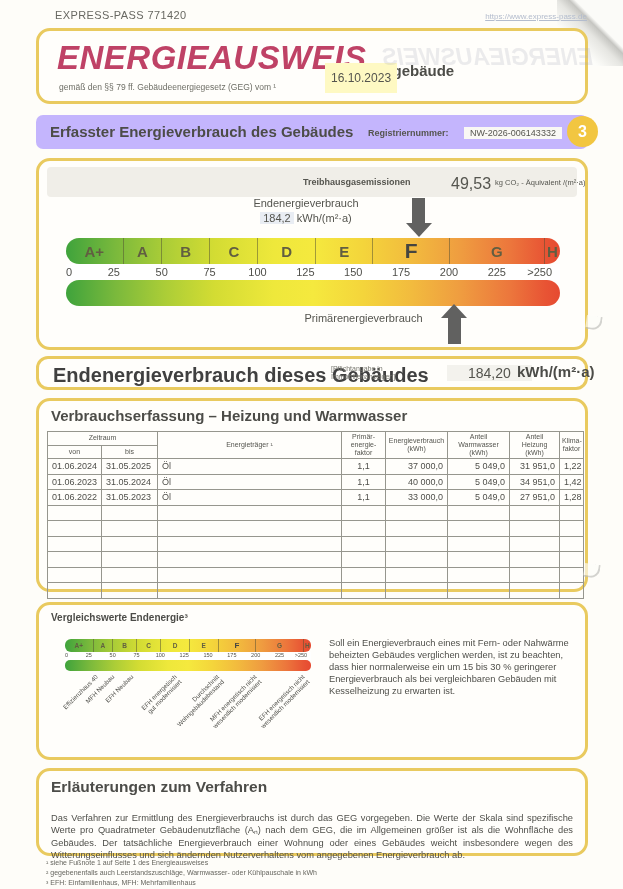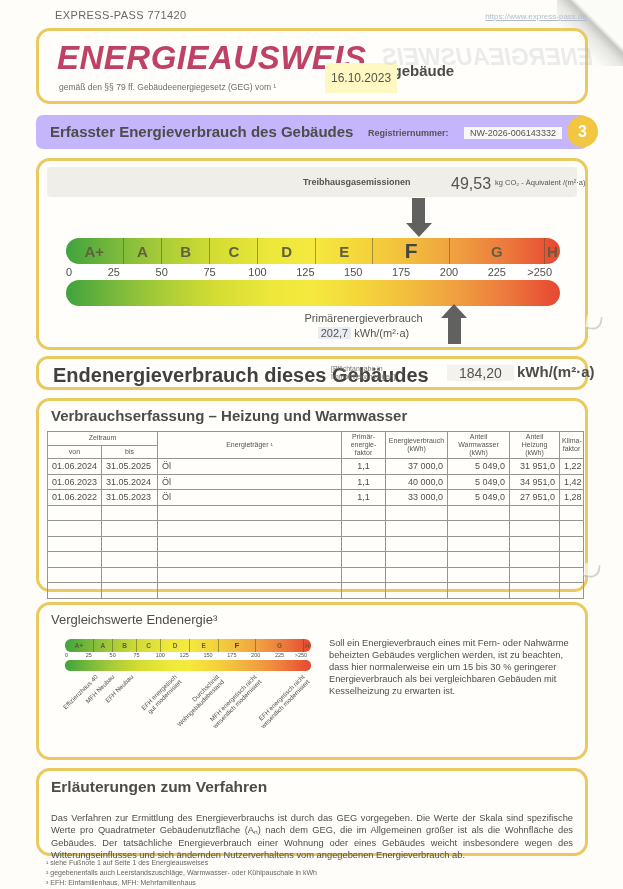--- a/index.html
+++ b/index.html
@@ -51,32 +51,32 @@
   .arrow-down .head{position:absolute;left:0;top:25px;width:0;height:0;
       border-left:13px solid transparent;border-right:13px solid transparent;border-top:14px solid #616160;}
   .arrow-up{position:absolute;top:66px;width:26px;height:40px;transform:translateX(-50%);}
   .arrow-up .head{position:absolute;left:0;top:0;width:0;height:0;
       border-left:13px solid transparent;border-right:13px solid transparent;border-bottom:14px solid #616160;}
   .arrow-up .shaft{position:absolute;left:6.5px;top:13px;width:13px;height:27px;background:#616160;}
   .end-band{left:36px;top:356px;width:546px;height:28px;border-radius:12px;}
   .end-band .t{position:absolute;left:14px;top:5px;font-size:20px;font-weight:bold;color:#404040;}
   .end-band .note{position:absolute;left:292px;top:6px;width:84px;font-size:7px;line-height:1.2;
                   color:#77776f;white-space:pre-line;}
-  .end-band .val{position:absolute;left:408px;top:6px;font-size:14px;color:#54544e;background:#f3f2ed;padding:0 12px;}
+  .end-band .val{position:absolute;left:408px;top:6px;font-size:14px;color:#54544e;background:#f3f2ed;padding:0 21px;}
   .end-band .unit{position:absolute;left:478px;top:4px;font-size:15px;font-weight:bold;color:#4c4c48;white-space:nowrap;}
   .table-box{left:36px;top:398px;width:546px;height:188px;}
   .table-box .t{position:absolute;left:12px;top:6px;font-size:15px;font-weight:bold;color:#4c4c48;}
   table.ct{position:absolute;left:8px;top:30px;border-collapse:collapse;table-layout:fixed;width:530px;}
   .ct th,.ct td{border:0.8px solid #96968e;overflow:hidden;}
   .ct th{font-size:7px;font-weight:normal;color:#55554f;line-height:1.15;text-align:center;
          white-space:pre-line;padding:1px 2px;vertical-align:middle;}
   .ct td{font-size:9px;color:#4f4f4a;height:14.5px;padding:0 4px;white-space:nowrap;}
   .ct td.l{text-align:left;} .ct td.c{text-align:center;} .ct td.r{text-align:right;}
   .cmp-box{left:36px;top:602px;width:546px;height:152px;}
-  .cmp-box .t{position:absolute;left:12px;top:7px;font-size:13px;font-weight:normal;color:#4c4c48;}
+  .cmp-box .t{position:absolute;left:12px;top:7px;font-size:10px;font-weight:bold;color:#4c4c48;}
   .mini{position:absolute;left:26px;top:34px;width:246px;}
   .mini .letters-bar{height:13px;border-radius:6px;}
   .mini .seg{font-size:6.5px;} .mini .seg-hl{font-size:8px;}
   .mini .ticks-row{height:8px;} .mini .tick{font-size:5.5px;top:0;}
   .mini .plain-bar{height:11px;border-radius:5px;}
   .cmp-labels{position:absolute;left:26px;top:68px;width:246px;height:84px;}
   .rot-anchor{position:absolute;top:0;width:0;height:0;}
   .rot-label{position:absolute;right:0;top:0;transform:rotate(-45deg);transform-origin:100% 0;
              font-size:6.3px;line-height:1.15;text-align:right;white-space:pre-line;color:#4f4f4a;width:max-content;}
   .cmp-text{position:absolute;left:290px;top:32px;width:254px;font-size:9.3px;line-height:1.3;color:#4f4f4a;}
@@ -113,20 +113,24 @@
   </div>
   <div class="page-badge">3</div>
 
   <div class="ybox energy-box">
     <div class="strip">
       <div class="ghg-label">Treibhausgasemissionen</div>
       <div class="ghg-value">49,53</div>
       <div class="ghg-unit">kg CO₂ - Äquivalent /(m²·a)</div>
     </div>
     <div class="bar-wrap">
+      <div class="ann-end">
+        <div>Endenergieverbrauch</div>
+        <div class="v"><span class="hl">184,2</span> <span>kWh/(m²·a)</span></div>
+      </div>
       <div class="arrow-down" style="left: 71.3953%;">
           <div class="shaft"></div>
           <div class="head"></div>
         </div>
       <div class="letters-bar grad">
           <div class="seg" style="width: 11.6279%;">A+</div>
           <div class="seg seg-div" style="width: 7.75194%;">A</div>
           <div class="seg seg-div" style="width: 9.68992%;">B</div>
           <div class="seg seg-div" style="width: 9.68992%;">C</div>
           <div class="seg seg-div" style="width: 11.6279%;">D</div>
@@ -148,21 +152,20 @@
           <span class="tick" style="left: 87.2093%;">225</span>
           <span class="tick align-right" style="left: 96.8992%;">&gt;250</span>
         </div>
       <div class="plain-bar grad"></div>
       <div class="arrow-up" style="left: 78.5659%;">
           <div class="head"></div>
           <div class="shaft"></div>
         </div>
       <div class="ann-primary">
         <div>Primärenergieverbrauch</div>
-        <div class="v"><span class="hl">202,7</span> <span>kWh/(m²·a)</span></div>
       </div>
     </div>
   </div>
 
   <div class="ybox end-band">
     <div class="t">Endenergieverbrauch dieses Gebäudes</div>
     <div class="note">[Pflichtangabe in
 Immobilienanzeigen]</div>
     <div class="val">184,20</div>
     <div class="unit">kWh/(m²·a)</div>

